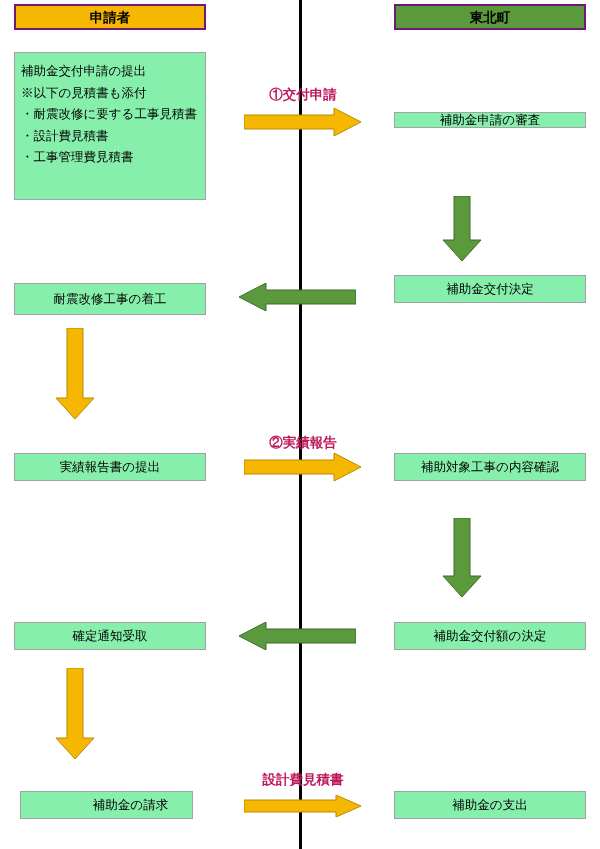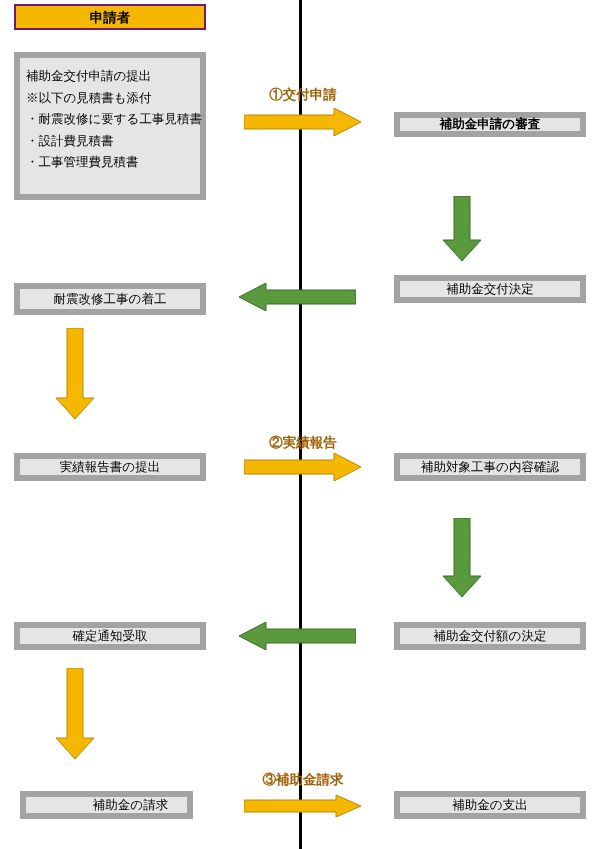--- a/index.html
+++ b/index.html
@@ -44,22 +44,22 @@
     left: 394px;
     top: 4px;
     width: 192px;
     background: #5a9a3c;
   }
 
   
   .box {
     position: absolute;
     box-sizing: border-box;
-    border: 6px solid #a3a3a3;
-    background: #e5e5e5;
+    border: 1px solid #a3a3a3;
+    background: #86efac;
     font-size: 12.5px;
     text-align: center;
     display: flex;
     align-items: center;
     justify-content: center;
   }
   .box.multiline {
     display: block;
     text-align: left;
     padding: 8px 6px 6px 6px;
@@ -80,53 +80,54 @@
 
   
   .arrow {
     position: absolute;
   }
   .arrow svg { display: block; }
 
   
   .steplabel {
     position: absolute;
-    color: #a16207;
+    color: #be185d;
     font-size: 13.5px;
     font-weight: bold;
     white-space: nowrap;
     text-align: center;
   }
 </style>
 </head>
 <body>
 
 <div class="stage">
 
   <div class="header applicant">申請者</div>
+  <div class="header town">東北町</div>
 
   <div class="center-line"></div>
 
   <div class="box multiline" style="left:14px; top:52px; width:192px; height:148px;">
     <span class="ln">補助金交付申請の提出</span>
     <span class="ln">※以下の見積書も添付</span>
     <span class="ln">・耐震改修に要する工事見積書</span>
     <span class="ln">・設計費見積書</span>
     <span class="ln">・工事管理費見積書</span>
   </div>
 
   <div class="steplabel" style="left:248px; top:86px; width:110px;">①交付申請</div>
 
   <div class="arrow" style="left:244px; top:108px;">
     <svg width="118" height="28" viewBox="0 0 118 28">
       <polygon points="0,7 90,7 90,0 117,14 90,28 90,21 0,21" fill="#f5b700" stroke="#b98a00" stroke-width="1"></polygon>
     </svg>
   </div>
 
-  <div class="box" style="left:394px; top:112px; width:192px; height:25px;font-weight:bold;">補助金申請の審査</div>
+  <div class="box" style="left:394px; top:112px; width:192px; height:16px;">補助金申請の審査</div>
 
   <div class="arrow" style="left:442px; top:196px;">
     <svg width="40" height="66" viewBox="0 0 40 66">
       <polygon points="12,0 28,0 28,44 39,44 20,65 1,44 12,44" fill="#5a9a3c" stroke="#3e6d2a" stroke-width="1"></polygon>
     </svg>
   </div>
 
   <div class="box" style="left:14px; top:283px; width:192px; height:32px;">耐震改修工事の着工</div>
 
   <div class="arrow" style="left:238px; top:283px;">
@@ -170,21 +171,21 @@
   </div>
 
   <div class="box" style="left:394px; top:622px; width:192px; height:28px;">補助金交付額の決定</div>
 
   <div class="arrow" style="left:55px; top:668px;">
     <svg width="40" height="92" viewBox="0 0 40 92">
       <polygon points="12,0 28,0 28,70 39,70 20,91 1,70 12,70" fill="#f5b700" stroke="#b98a00" stroke-width="1"></polygon>
     </svg>
   </div>
 
-  <div class="steplabel" style="left:242px; top:771px; width:122px;">③補助金請求</div>
+  <div class="steplabel" style="left:242px; top:771px; width:122px;">設計費見積書</div>
 
   <div class="box" style="left:20px; top:791px; width:173px; height:28px;padding-left:48px;">補助金の請求</div>
 
   <div class="arrow" style="left:244px; top:795px;">
     <svg width="118" height="22" viewBox="0 0 118 22">
       <polygon points="0,5 92,5 92,0 117,11 92,22 92,17 0,17" fill="#f5b700" stroke="#b98a00" stroke-width="1"></polygon>
     </svg>
   </div>
 
   <div class="box" style="left:394px; top:791px; width:192px; height:28px;">補助金の支出</div>

